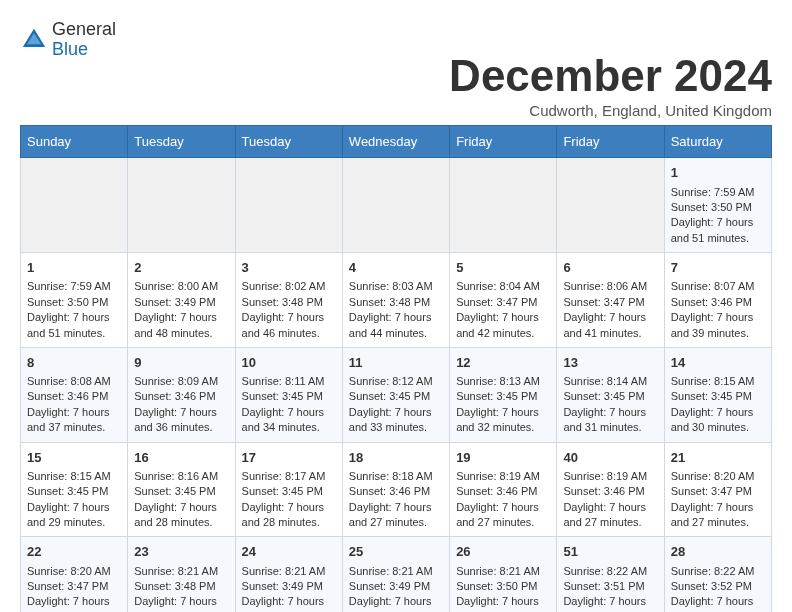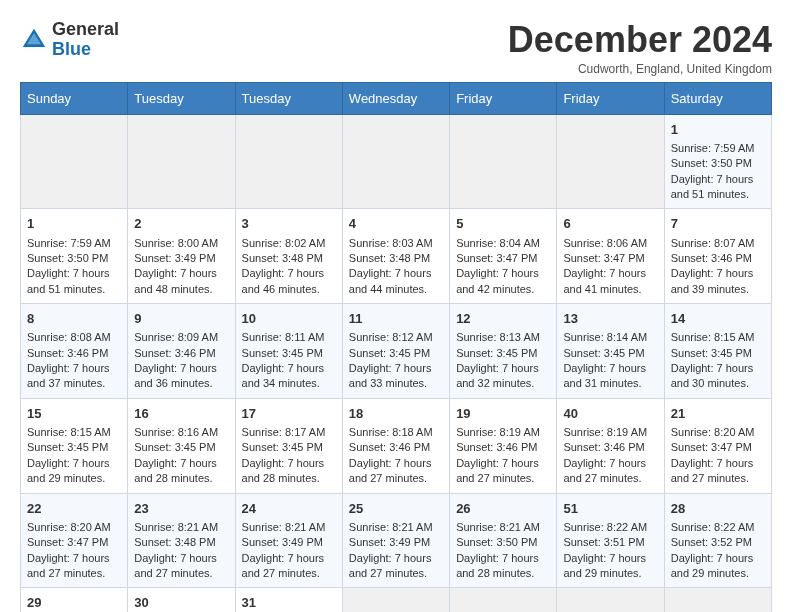--- a/index.html
+++ b/index.html
@@ -16,43 +16,44 @@
       align-items: flex-start;
       margin-bottom: 6px;
     }
     .logo {
       display: flex;
       align-items: center;
       gap: 4px;
     }
     .logo-text {
       font-size: 18px;
-      font-weight: bold;
+      font-weight: normal;
       color: #333;
       line-height: 1.1;
     }
     .logo-text span {
       color: #1a6faf;
       text-align: right;
     }
     .logo-icon {
       width: 28px;
       height: 28px;
     }
     .title-block {
       text-align: right;
     }
     .main-title {
-      font-size: 36px;
+      font-size: 44px;
       font-weight: bold;
       color: #333;
       line-height: 1.1;
+      margin-top: 32px;
     }
     .subtitle {
-      font-size: 12px;
+      font-size: 15px;
       color: #555;
       margin-top: 2px;
     }
     table {
       width: 100%;
       border-collapse: collapse;
       font-size: 11px;
     }
     thead tr {
       background-color: #3d7ebf;

